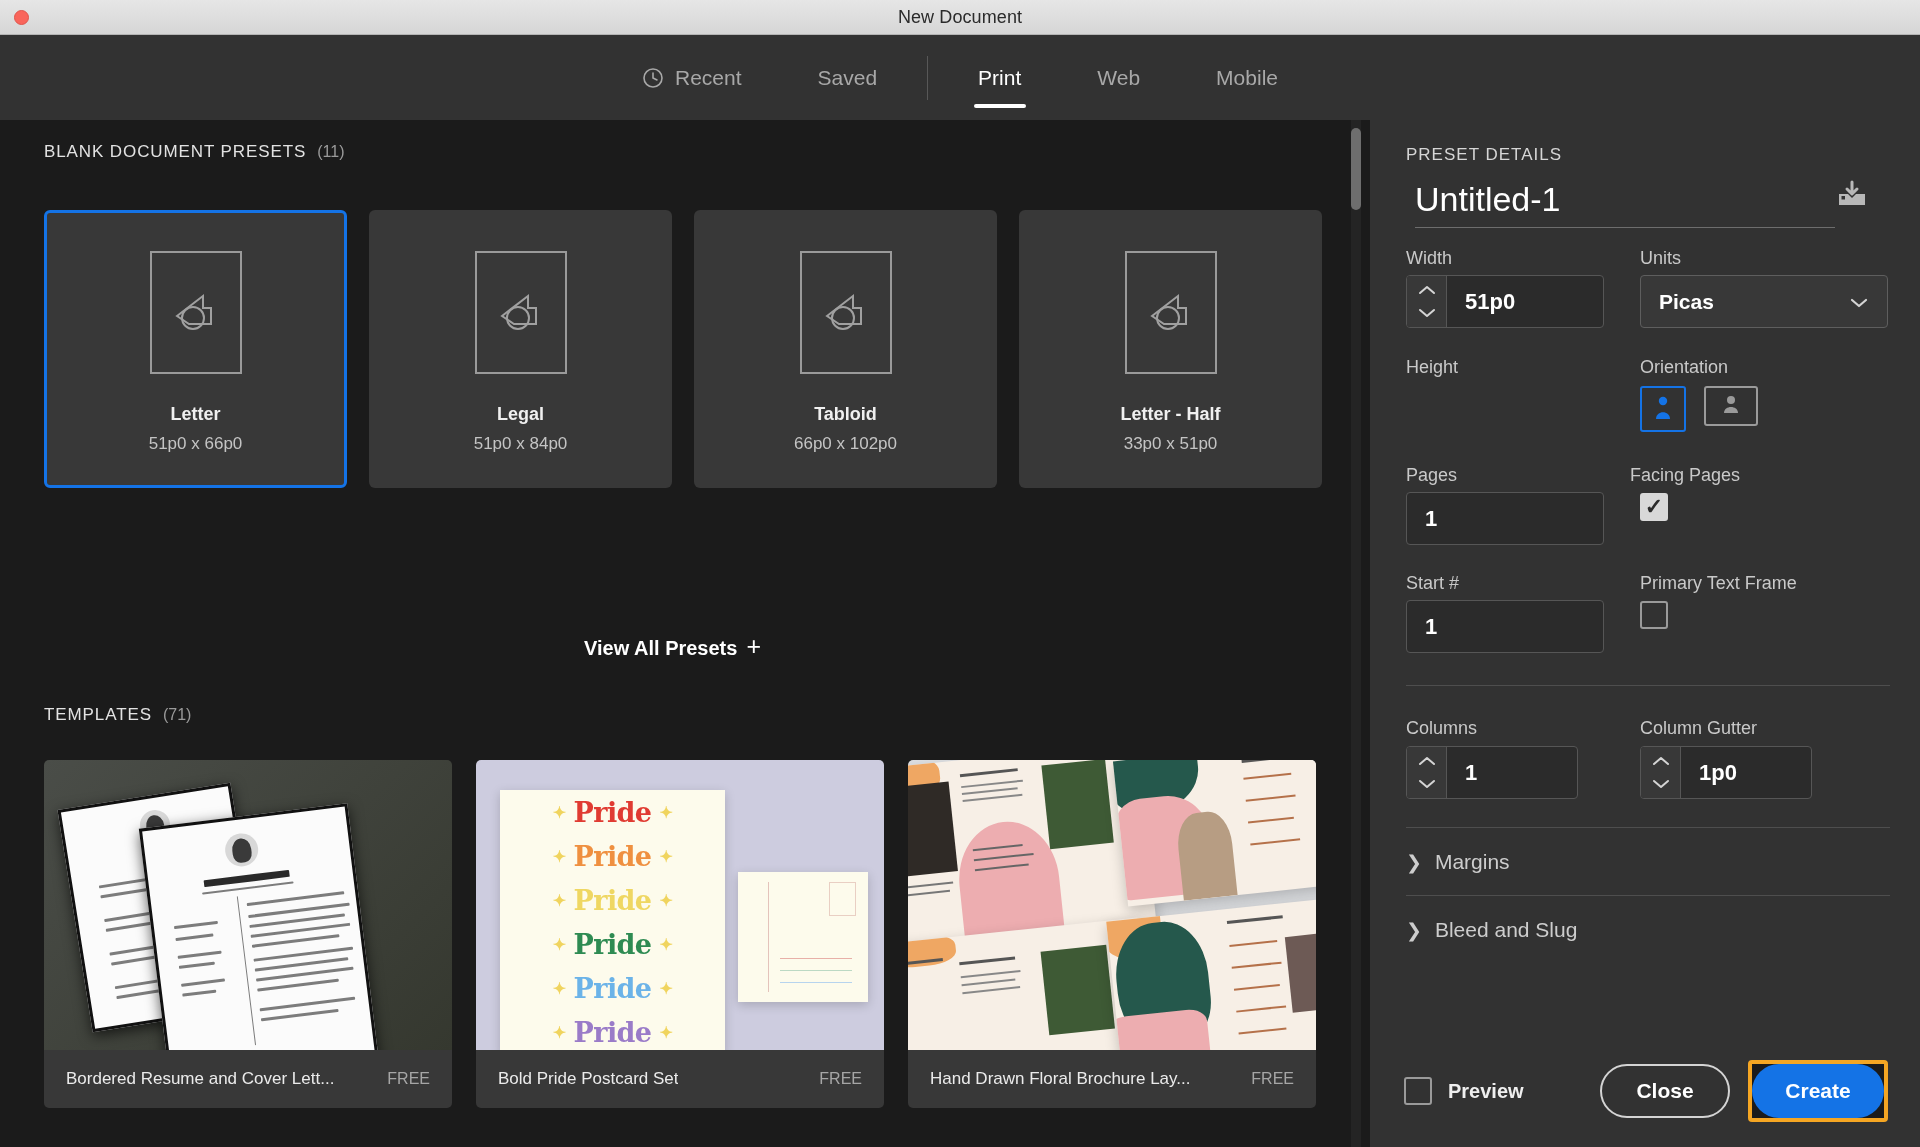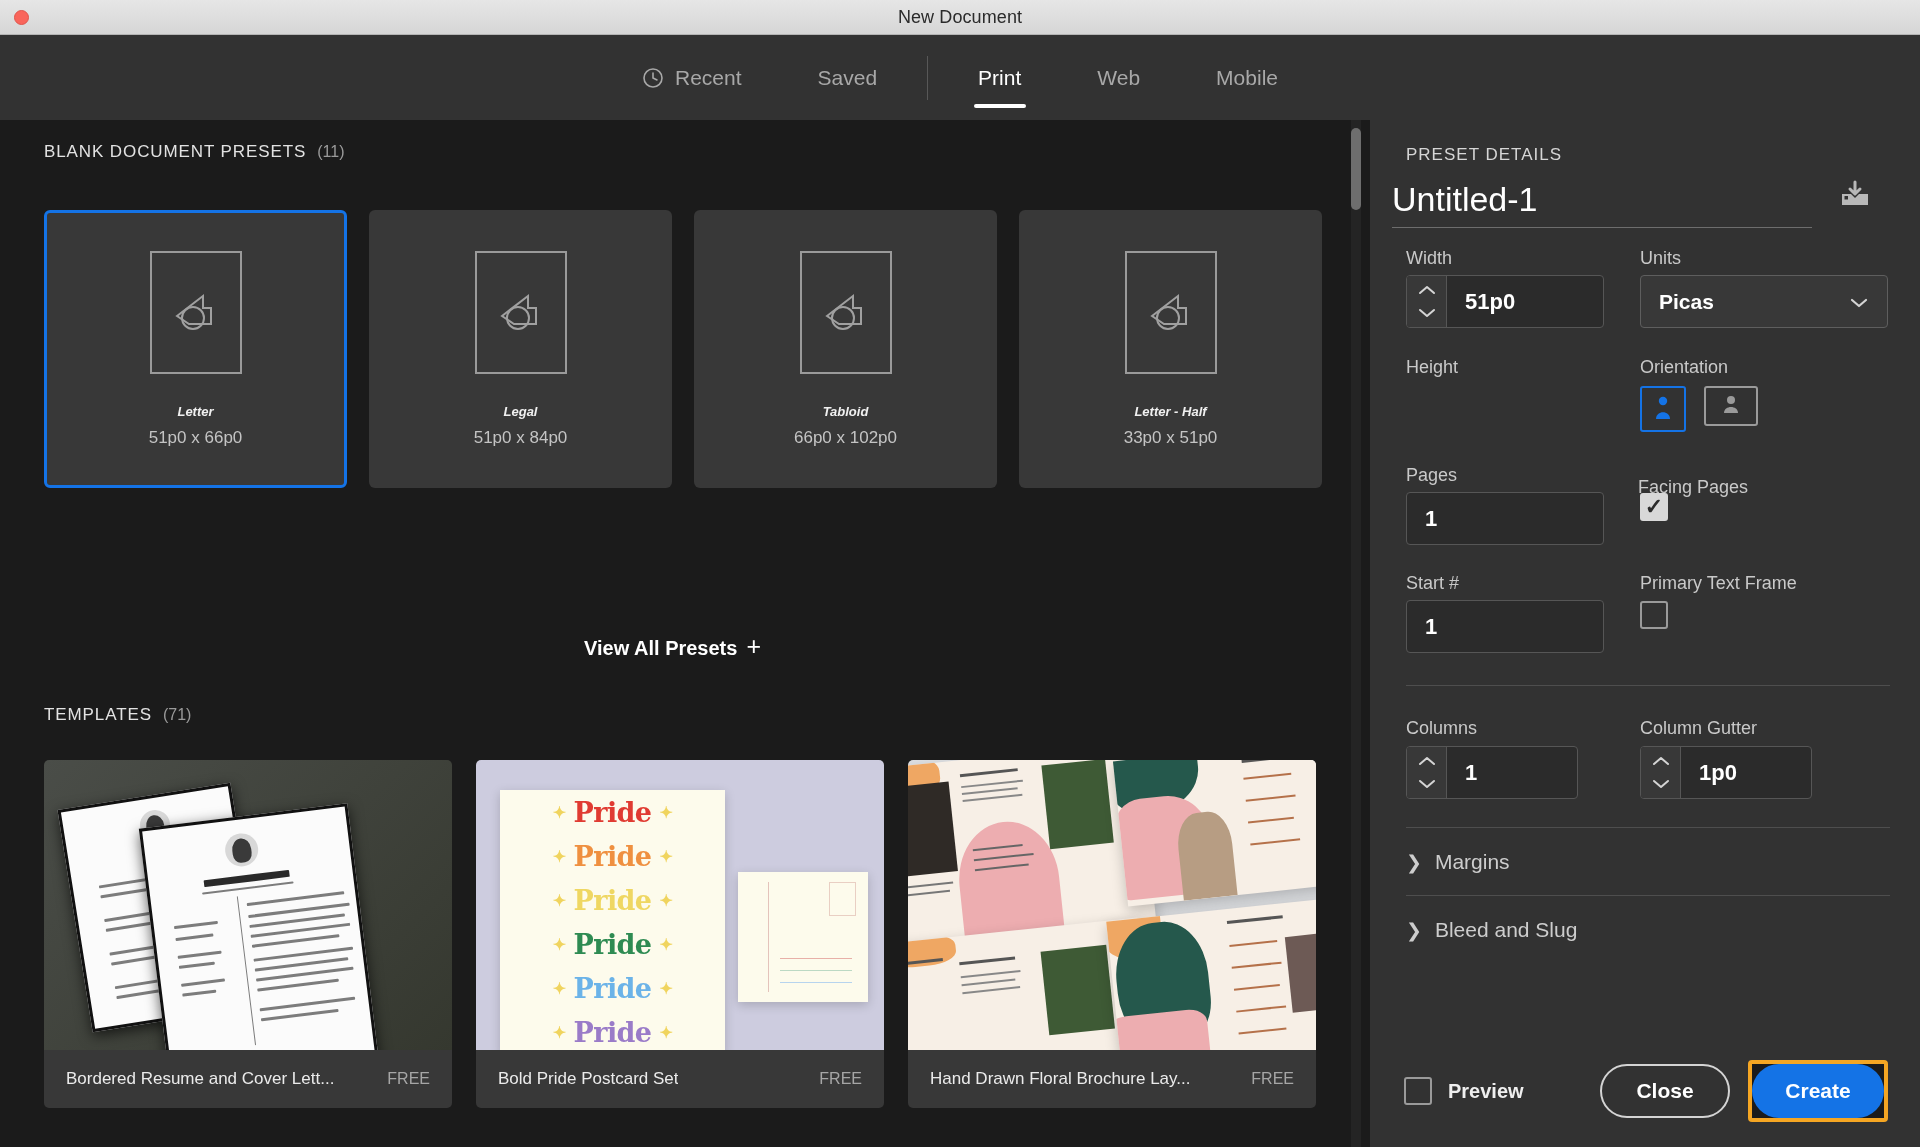--- a/index.html
+++ b/index.html
@@ -88,21 +88,21 @@
     width: 303px; height: 278px;
     background: #383838; border-radius: 6px;
     border: 3px solid transparent;
     display: flex; flex-direction: column; align-items: center;
     justify-content: flex-start; padding-top: 38px;
   }
   .preset-card.selected { border-color: #1473e6; }
   .preset-art { width: 92px; height: 123px; border: 2px solid #9a9a9a; margin-bottom: 30px;
                 position: relative; }
   .preset-art svg { position: absolute; left: 50%; top: 50%; transform: translate(-50%,-50%); }
-  .preset-name { font-size: 13px; color: #f0f0f0; font-weight: bold; margin-bottom: 9px; font-style: italic; }
+  .preset-name { font-size: 18px; color: #f0f0f0; font-weight: bold; margin-bottom: 9px; }
   .preset-dims { font-size: 17px; color: #c4c4c4; }
 
   .view-all {
     position: absolute; left: 0; top: 512px; width: 1345px;
     text-align: center; font-size: 20px; color: #ffffff; font-weight: bold;
   }
   .view-all .plus { font-size: 25px; font-weight: 400; margin-left: 9px; }
 
   
   .tpl-row { position: absolute; left: 44px; top: 640px; display: flex; gap: 24px; }
@@ -145,22 +145,22 @@
   .pc-l { position: absolute; left: 42px; height: 1px; width: 72px; }
 
   
   .t3-bg { width: 100%; height: 100%; background: #dfe1e4; position: relative; overflow: hidden; }
   .broc { position: absolute; background: #f7efe6; box-shadow: 0 5px 14px rgba(0,0,0,.22); }
   .blob { position: absolute; border-radius: 50%; }
 
   
   .pd-head { position: absolute; left: 36px; top: 25px;
              font-size: 17px; color: #d6d6d6; letter-spacing: 1px; }
-  .pd-name-row { position: absolute; left: 22px; top: 60px; width: 480px;
-                 display: flex; align-items: flex-end; justify-content: space-between; }
+  .pd-name-row { position: absolute; left: 45px; top: 60px; width: 480px;
+                 display: flex; align-items: flex-end; }
   .pd-name { font-size: 34px; color: #ffffff; padding-bottom: 8px;
              border-bottom: 1px solid #6d6d6d; width: 420px; }
   .save-icon { margin-bottom: 14px; }
 
   .fld-label { position: absolute; font-size: 18px; color: #c9c9c9; }
   .stepper {
     position: absolute; display: flex; align-items: stretch;
     background: #2b2b2b; border: 1px solid #565656; border-radius: 4px; overflow: hidden;
   }
   .stepper .arrows {
@@ -533,21 +533,21 @@
         <svg width="26" height="22" viewBox="0 0 26 22">
           <circle cx="13" cy="7" r="4" fill="#9a9a9a"></circle>
           <path d="M6 20 C6 12 20 12 20 20 Z" fill="#9a9a9a"></path>
         </svg>
       </span>
     </div>
 
     <div class="fld-label" style="left:36px; top:345px;">Pages</div>
     <div class="plainfield" style="left:36px; top:372px; width:198px; height:53px;">1</div>
 
-    <div class="fld-label" style="left:268px; top:345px;margin-top:12px;">Facing Pages</div>
+    <div class="fld-label" style="left:260px; top:345px;">Facing Pages</div>
     <div class="cbox checked" style="left:270px; top:373px;">
       <span>✓</span>
     </div>
 
     <div class="fld-label" style="left:36px; top:453px;">Start #</div>
     <div class="plainfield" style="left:36px; top:480px; width:198px; height:53px;">1</div>
 
     <div class="fld-label" style="left:270px; top:453px;">Primary Text Frame</div>
     <div class="cbox" style="left:270px; top:481px;"></div>
 

